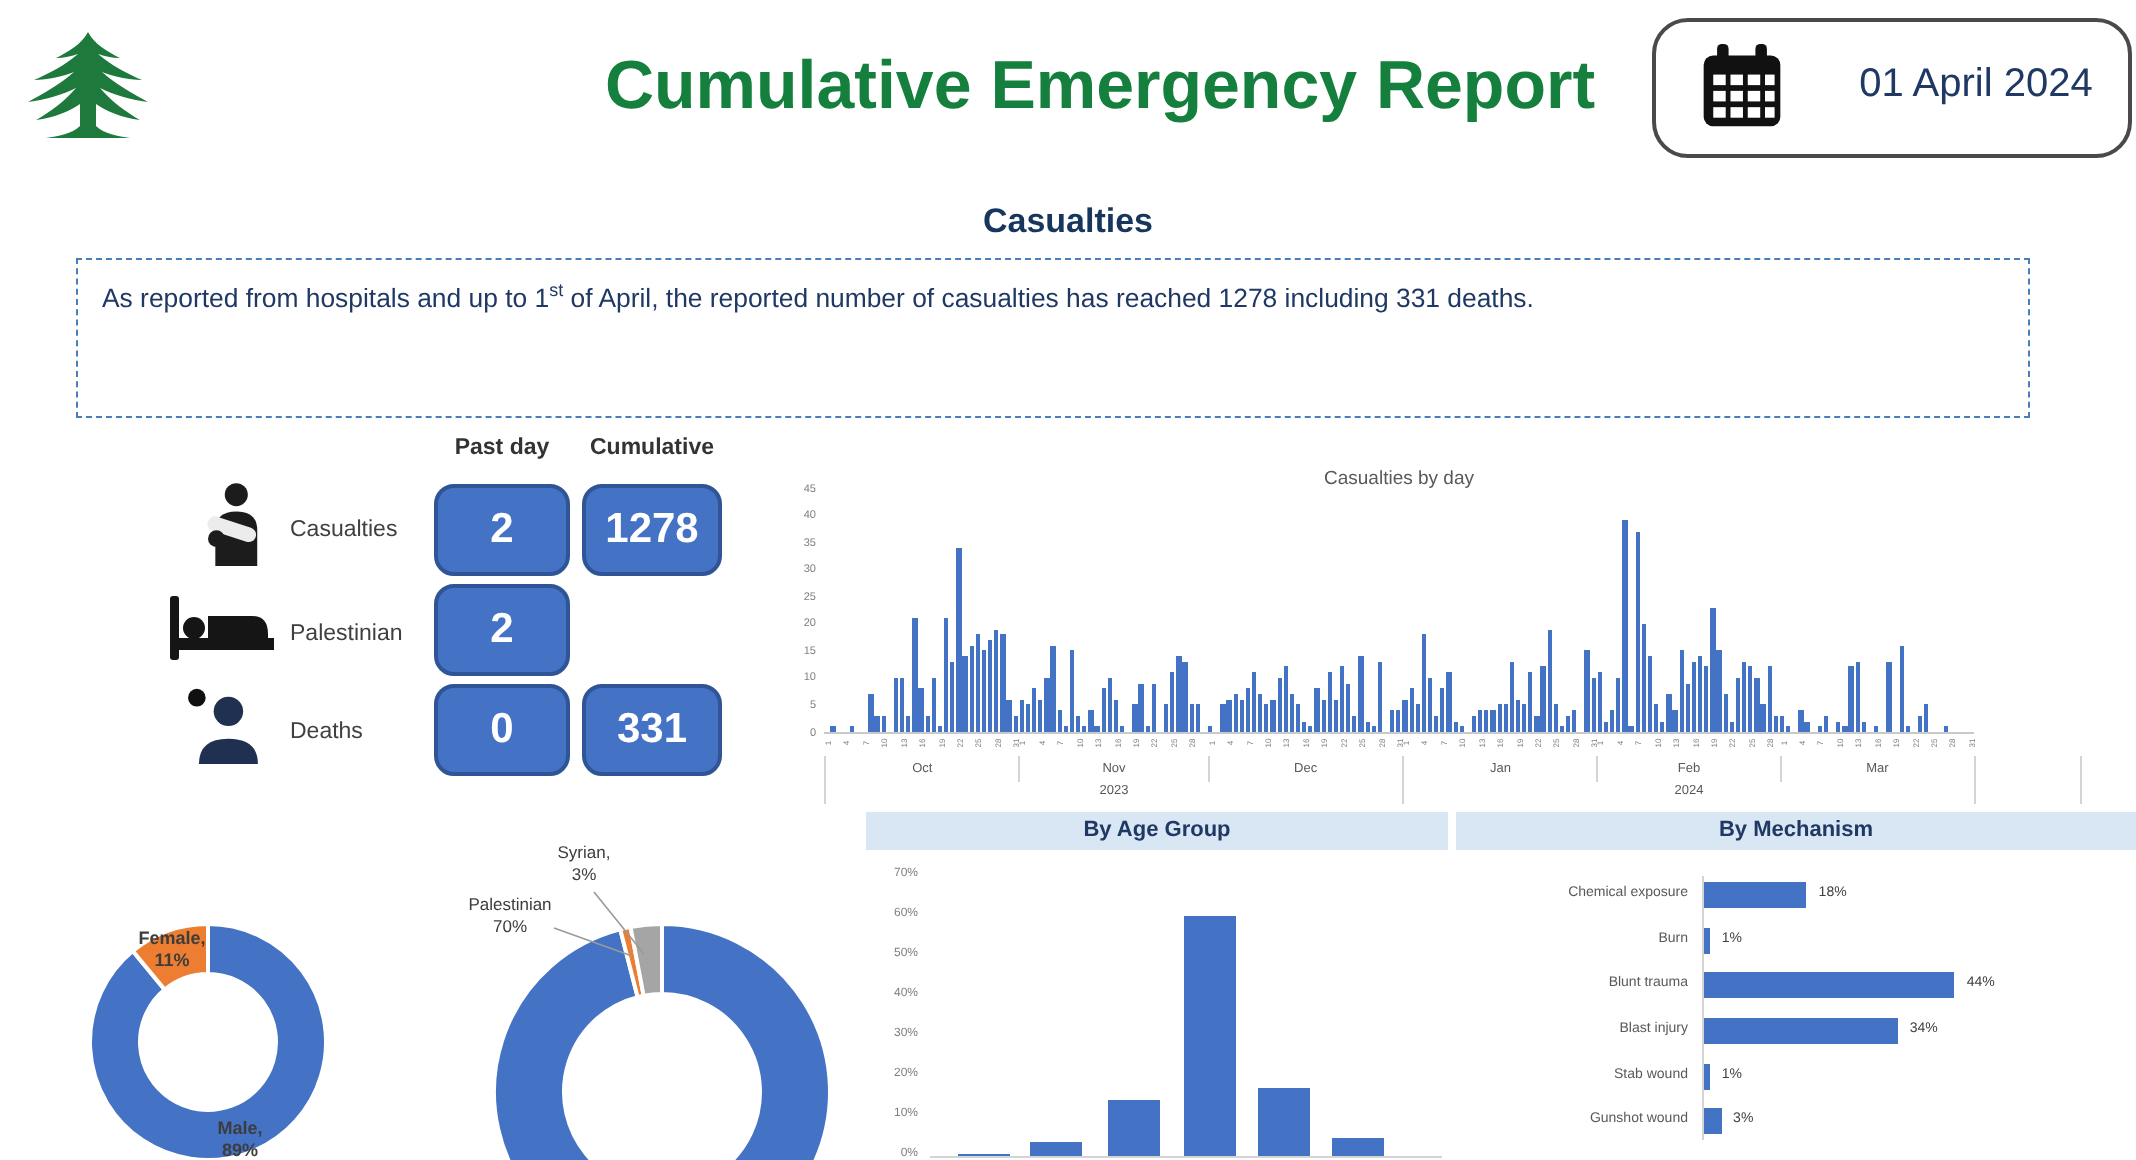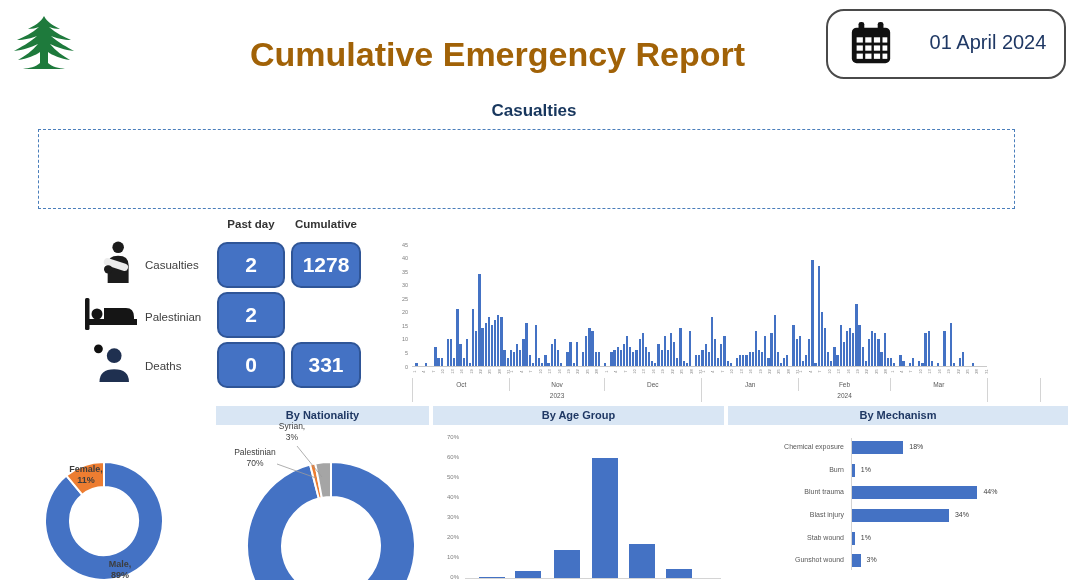--- a/index.html
+++ b/index.html
@@ -3,22 +3,22 @@
 <meta charset="utf-8">
 <style>
   html,body{margin:0;padding:0;background:#fff;}
   #app{position:relative;width:1068px;height:580px;overflow:hidden;background:#fff;
        font-family:"Liberation Sans",sans-serif;}
   
   .logo-svg{position:absolute;left:12px;top:12px;}
   .org-block{position:absolute;left:84px;top:28px;line-height:1.2;}
   .org1{font-size:15px;font-weight:800;color:#1C6F3E;letter-spacing:.4px;}
   .org2{font-size:14px;font-weight:800;color:#D9392C;letter-spacing:.2px;}
-  .report-title{position:absolute;left:250px;top:24px;width:600px;text-align:left;
-       font-size:34px;font-weight:600;color:#a16207;margin-top:11px;}
+  .report-title{position:absolute;left:250px;top:24px;width:600px;text-align:center;
+       font-size:34px;font-weight:600;color:#15803d;}
   .date-box{position:absolute;left:826px;top:9px;width:236px;height:66px;border:2px solid #4a4a4a;
        border-radius:18px;background:#fff;}
   .cal-svg{position:absolute;left:20px;top:10px;}
   .date-text{position:absolute;left:92px;top:20px;width:136px;text-align:center;
        font-size:20px;color:#1F3864;}
   .casualties-title{position:absolute;left:0;top:101px;width:100%;text-align:center;
        font-size:17px;font-weight:700;color:#17365D;}
   
   .summary-box{position:absolute;left:38px;top:129px;width:951px;height:60px;
        border:1px dashed #4a7ebb;padding:9px 12px;font-size:13.2px;color:#1F3864;line-height:1.5;}
@@ -97,20 +97,21 @@
           <rect x="27" y="34" width="6.5" height="5.5"></rect>
           <rect x="36" y="34" width="5" height="5.5"></rect>
       </g>
     </svg>
     <div class="date-text">01 April 2024</div>
   </div>
 
   <div class="casualties-title">Casualties</div>
 
   <div class="summary-box">
+    <div><span>As reported from hospitals and up to 1</span><span class="sup">st</span><span> of April, the reported number of casualties has reached 1278 including 331 deaths.</span></div>
   </div>
 
   <div class="col-head" style="left:217px;width:68px;">Past day</div>
   <div class="col-head" style="left:291px;width:70px;">Cumulative</div>
 
   <svg class="stat-icon" style="left:94px;top:240px;" viewBox="0 0 40 42" width="42" height="44">
     <circle cx="23" cy="7" r="5.5" fill="#1c1c1c"></circle>
     <path d="M13 41 V24 q0-9 10-9 q10 0 10 9 v17 Z" fill="#1c1c1c"></path>
     <rect x="9" y="20" width="24" height="7" rx="3.5" transform="rotate(18 21 23)" fill="#ececec"></rect>
     <circle cx="13.5" cy="28" r="4" fill="#1c1c1c"></circle>
@@ -131,20 +132,21 @@
   <svg class="stat-icon" style="left:90px;top:342px;" viewBox="0 0 38 38" width="40" height="40">
     <circle cx="8" cy="6.5" r="4.2" fill="#101010"></circle>
     <circle cx="23" cy="13" r="7" fill="#1F3050"></circle>
     <path d="M9 38 q0-12 14-12 q14 0 14 12 Z" fill="#1F3050"></path>
   </svg>
   <div class="row-label" style="left:145px;top:360px;">Deaths</div>
   <div class="stat-box" style="left:217px;top:342px;width:68px;height:46px;">0</div>
   <div class="stat-box" style="left:291px;top:342px;width:70px;height:46px;">331</div>
 
   <div id="daily-chart">
+    <div id="daily-title">Casualties by day</div>
     <div id="daily-yaxis">
         <span class="dytick" style="top: 131.5px;">0</span>
         <span class="dytick" style="top: 117.944px;">5</span>
         <span class="dytick" style="top: 104.389px;">10</span>
         <span class="dytick" style="top: 90.8333px;">15</span>
         <span class="dytick" style="top: 77.2778px;">20</span>
         <span class="dytick" style="top: 63.7222px;">25</span>
         <span class="dytick" style="top: 50.1667px;">30</span>
         <span class="dytick" style="top: 36.6111px;">35</span>
         <span class="dytick" style="top: 23.0556px;">40</span>
@@ -384,21 +386,20 @@
         <div class="mcell" style="width: 97.4044px;">Mar</div>
         <div class="mcell trail" style="width: 54px;"></div>
       </div>
     <div id="daily-years">
         <div class="ycell" style="width: 289.071px;">2023</div>
         <div class="ycell" style="width: 285.929px;">2024</div>
         <div class="ycell trail" style="width: 54px;"></div>
       </div>
   </div>
 
-  <div class="phead" style="left:216px;width:213px;">By Nationality</div>
   <div class="phead" style="left:728px;width:340px;">By Mechanism</div>
   <div class="phead" style="left:433px;width:291px;">By Age Group</div>
 
   <svg id="sex-donut" class="donut-svg" style="left:40px;top:440px;" width="130" height="140" viewBox="0 0 130 140">
       <path d="M 64.00 22.00 A 59 59 0 1 1 26.39 35.54 L 42.33 54.80 A 34 34 0 1 0 64.00 47.00 Z" fill="#4472C4" stroke="#fff" stroke-width="2" stroke-linejoin="round"></path>
       <path d="M 26.39 35.54 A 59 59 0 0 1 64.00 22.00 L 64.00 47.00 A 34 34 0 0 0 42.33 54.80 Z" fill="#ED7D31" stroke="#fff" stroke-width="2" stroke-linejoin="round"></path>
     </svg>
   <div class="donut-label" id="lbl-female" style="left:56px;top:464px;width:60px;">Female,
 11%</div>
   <div class="donut-label" id="lbl-male" style="left:90px;top:559px;width:60px;">Male,

